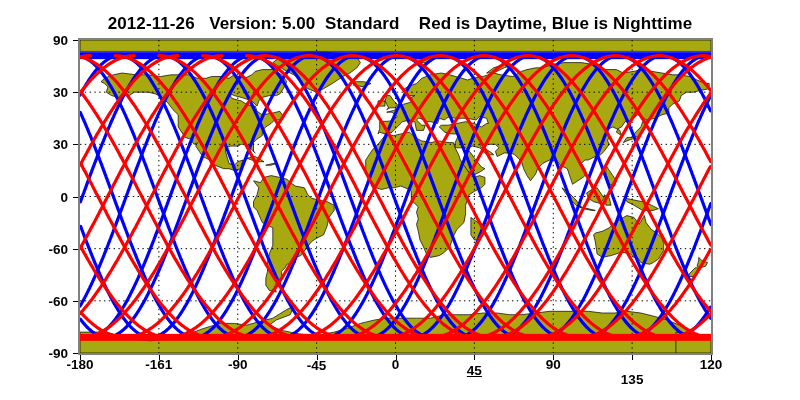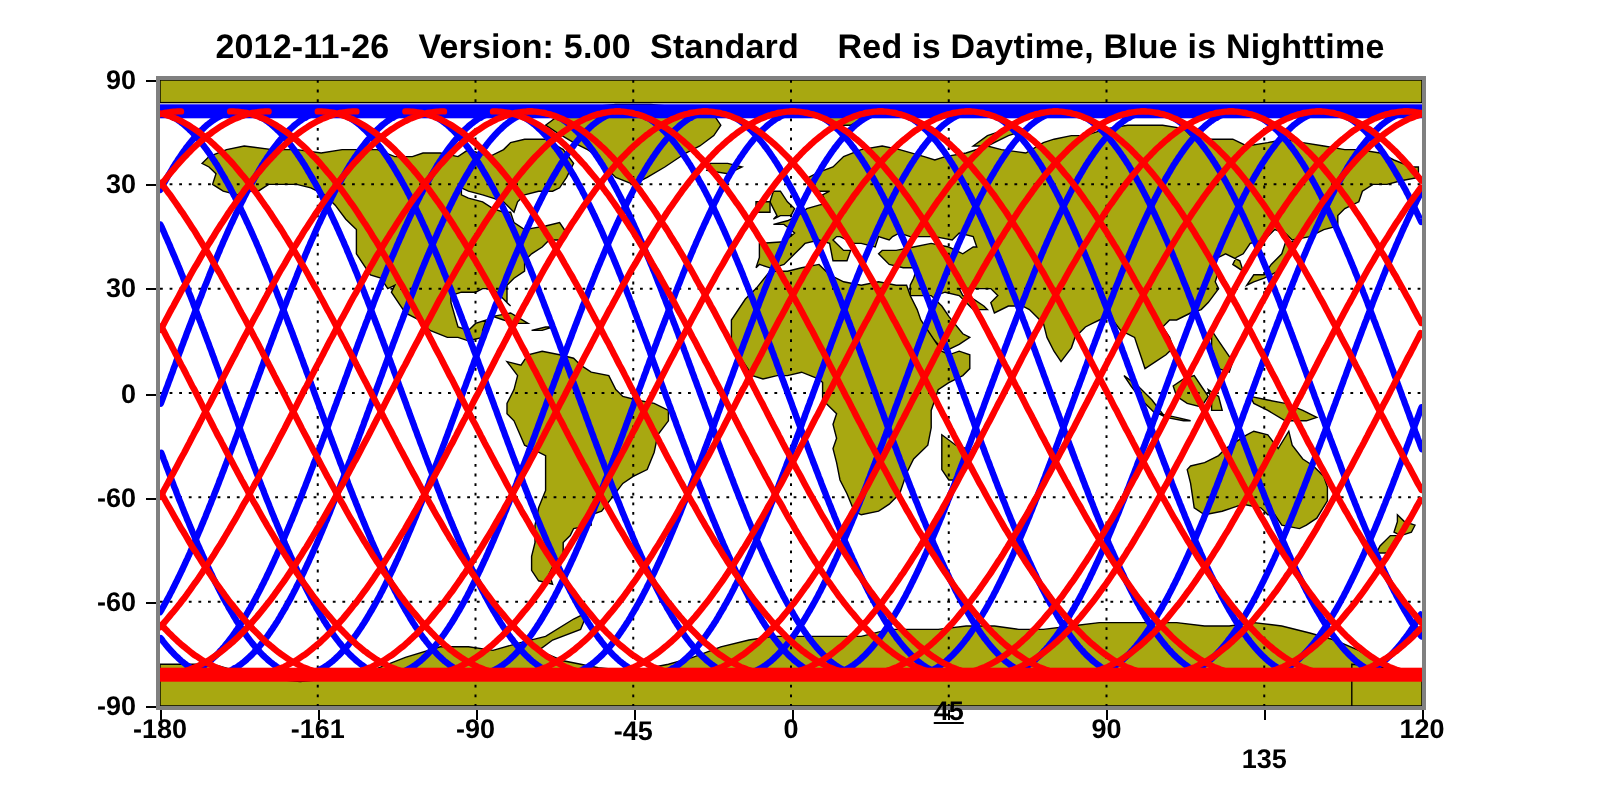--- a/index.html
+++ b/index.html
@@ -200,21 +200,21 @@
       <div class="tick-label-y" style="left: 22px; top: 248.667px;">-60</div>
       <div class="tick-label-y" style="left: 22px; top: 300.833px;">-60</div>
       <div class="tick-label-y" style="left: 22px; top: 353px;">-90</div>
     </div>
   <div id="xlabels">
       <div class="tick-label-x" style="left: 80px; top: 357px;">-180</div>
       <div class="tick-label-x" style="left: 158.875px; top: 357px;">-161</div>
       <div class="tick-label-x" style="left: 237.75px; top: 357px;">-90</div>
       <div class="tick-label-x" style="left: 316.625px; top: 358px;">-45</div>
       <div class="tick-label-x" style="left: 395.5px; top: 357px;">0</div>
-      <div class="tick-label-x" style="left: 474.375px; top: 348px; text-decoration: underline;">45</div>
+      <div class="tick-label-x" style="left: 474.375px; top: 363px; text-decoration: underline;">45</div>
       <div class="tick-label-x" style="left: 553.25px; top: 357px;">90</div>
       <div class="tick-label-x" style="left: 632.125px; top: 357px; margin-top: 15px;">135</div>
       <div class="tick-label-x" style="left: 711px; top: 357px;">120</div>
     </div>
   <div id="ticks">
       <div class="tick-mark-x" style="left: 80px; top: 355px;"></div>
       <div class="tick-mark-x" style="left: 158.875px; top: 355px;"></div>
       <div class="tick-mark-x" style="left: 237.75px; top: 355px;"></div>
       <div class="tick-mark-x" style="left: 316.625px; top: 355px;"></div>
       <div class="tick-mark-x" style="left: 395.5px; top: 355px;"></div>

